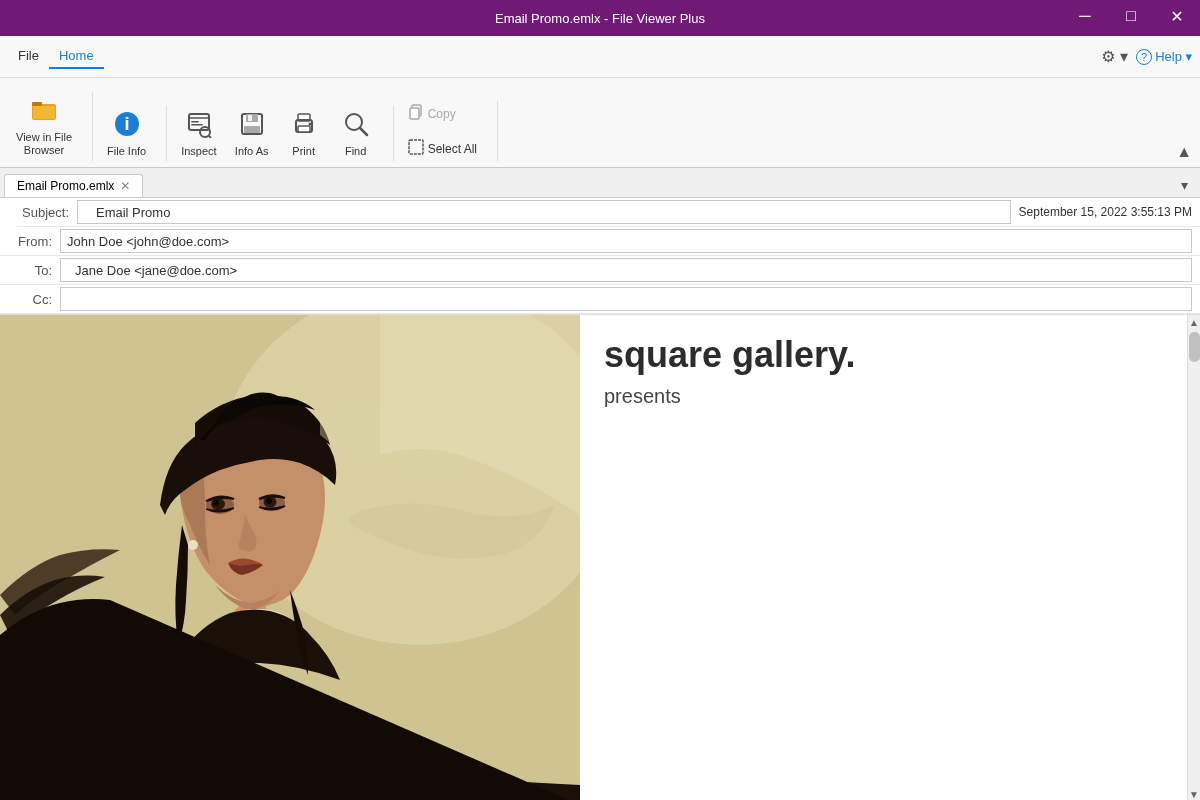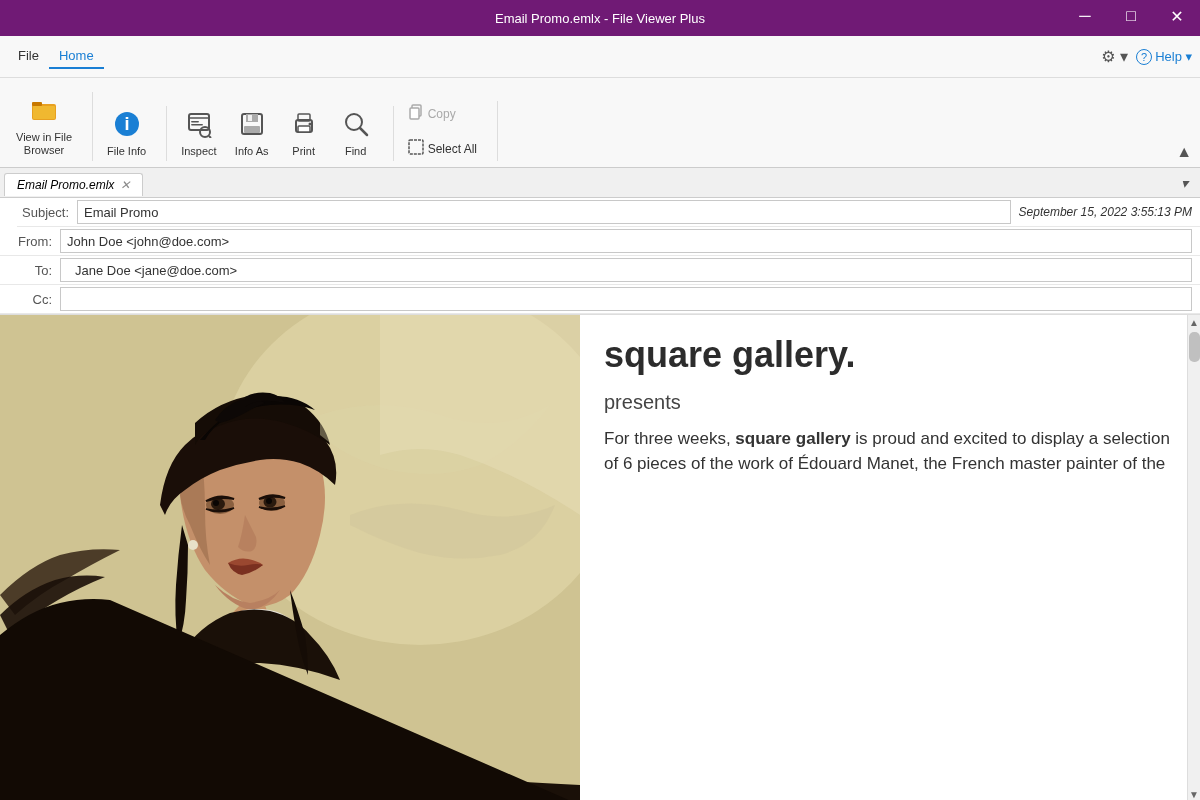--- a/index.html
+++ b/index.html
@@ -135,24 +135,23 @@
       font-size: 16px;
       color: #555;
       cursor: pointer;
     }
 
     
     .tab-bar {
       background: #f0f0f0;
       border-bottom: 1px solid #ccc;
       display: flex;
-      align-items: center;
+      align-items: flex-end;
       padding: 0 4px;
       height: 30px;
-      font-style: italic;
     }
     .tab {
       display: flex;
       align-items: center;
       gap: 6px;
       padding: 4px 12px;
       background: white;
       border: 1px solid #ccc;
       border-bottom: none;
       font-size: 12px;
@@ -209,21 +208,20 @@
       background: white;
       height: 24px;
       display: flex;
       align-items: center;
     }
     .email-field-date {
       font-size: 12px;
       color: #333;
       padding-right: 8px;
       white-space: nowrap;
-      font-style: italic;
     }
     .email-subject-row {
       display: flex;
       align-items: center;
       border-bottom: 1px solid #e8e8e8;
       margin-left: 17px;
     }
 
     
     .email-body {
@@ -243,21 +241,21 @@
       flex: 1;
       padding: 20px 24px;
       background: white;
       overflow-y: auto;
     }
     .gallery-name {
       font-size: 36px;
       font-weight: bold;
       color: #2c2c2c;
       line-height: 1.1;
-      margin-bottom: 16px;
+      margin-bottom: 10px;
     }
     .gallery-presents {
       font-size: 20px;
       color: #444;
       margin-bottom: 12px;
     }
     .exhibit-title {
       font-size: 46px;
       font-weight: bold;
       color: #cc2200;
@@ -425,21 +423,21 @@
   <div class="tab-dropdown">▾</div>
 </div>
 
 <div class="email-container">
 
   <div class="email-header">
 
     <div class="email-subject-row">
       <div style="display:flex; align-items:center; flex:1; min-height:26px; padding: 2px 0;">
         <div class="email-field-label">Subject:</div>
-        <div class="email-field-value" style="flex:1; border:1px solid #c8c8c8; padding: 2px 6px; font-size:13px; height:24px; display:flex; align-items:center;">
+        <div class="email-field-value" style="flex:1; border:1px solid #c8c8c8; padding: 2px 18px; font-size:13px; height:24px; display:flex; align-items:center;">
           <span>Email Promo</span>
         </div>
         <div class="email-field-date" style="padding: 0 8px; font-size:12px; white-space:nowrap;">September 15, 2022 3:55:13 PM</div>
       </div>
     </div>
 
     <div class="email-field">
       <div class="email-field-label">From:</div>
       <div class="email-field-value" style="flex:1; border:1px solid #c8c8c8; padding: 2px 6px; font-size:13px; height:24px; margin-right:8px; display:flex; align-items:center;">
         <span>John Doe &lt;john@doe.com&gt;</span>
@@ -524,23 +522,20 @@
 
         <path d="M0 280 Q30 250 60 240 Q90 232 120 235 Q90 250 65 265 Q40 278 15 300 Z" fill="#2a1a0e" opacity="0.8"></path>
         <path d="M0 300 Q25 275 55 265 Q80 258 105 262 Q80 272 58 285 Q35 298 10 320 Z" fill="#1a0e08" opacity="0.9"></path>
         <path d="M0 320 Q30 295 60 288 Q85 282 110 285 L580 490 L0 490 Z" fill="#120a04"></path>
       </svg>
     </div>
 
     <div class="email-text-col" style="position:relative;">
       <div class="gallery-name">square gallery.</div>
       <div class="gallery-presents">presents</div>
-      <div class="exhibit-body">
-        For three weeks, <strong>square gallery</strong> is proud and excited to display a selection of 6 pieces of the work of Édouard Manet, the French master painter of the
-      </div>
 
       <div style="position:absolute; right:0; top:0; width:13px; height:100%; background:#f0f0f0; border-left:1px solid #ddd; display:flex; flex-direction:column; align-items:center;">
         <div style="font-size:10px; color:#666; padding:2px; cursor:pointer;">▲</div>
         <div style="width:11px; height:30px; background:#c0c0c0; border-radius:5px; margin-top:2px;"></div>
         <div style="margin-top:auto; font-size:10px; color:#666; padding:2px; cursor:pointer;">▼</div>
       </div>
     </div>
   </div>
 
   <div class="scrollbar-h">

